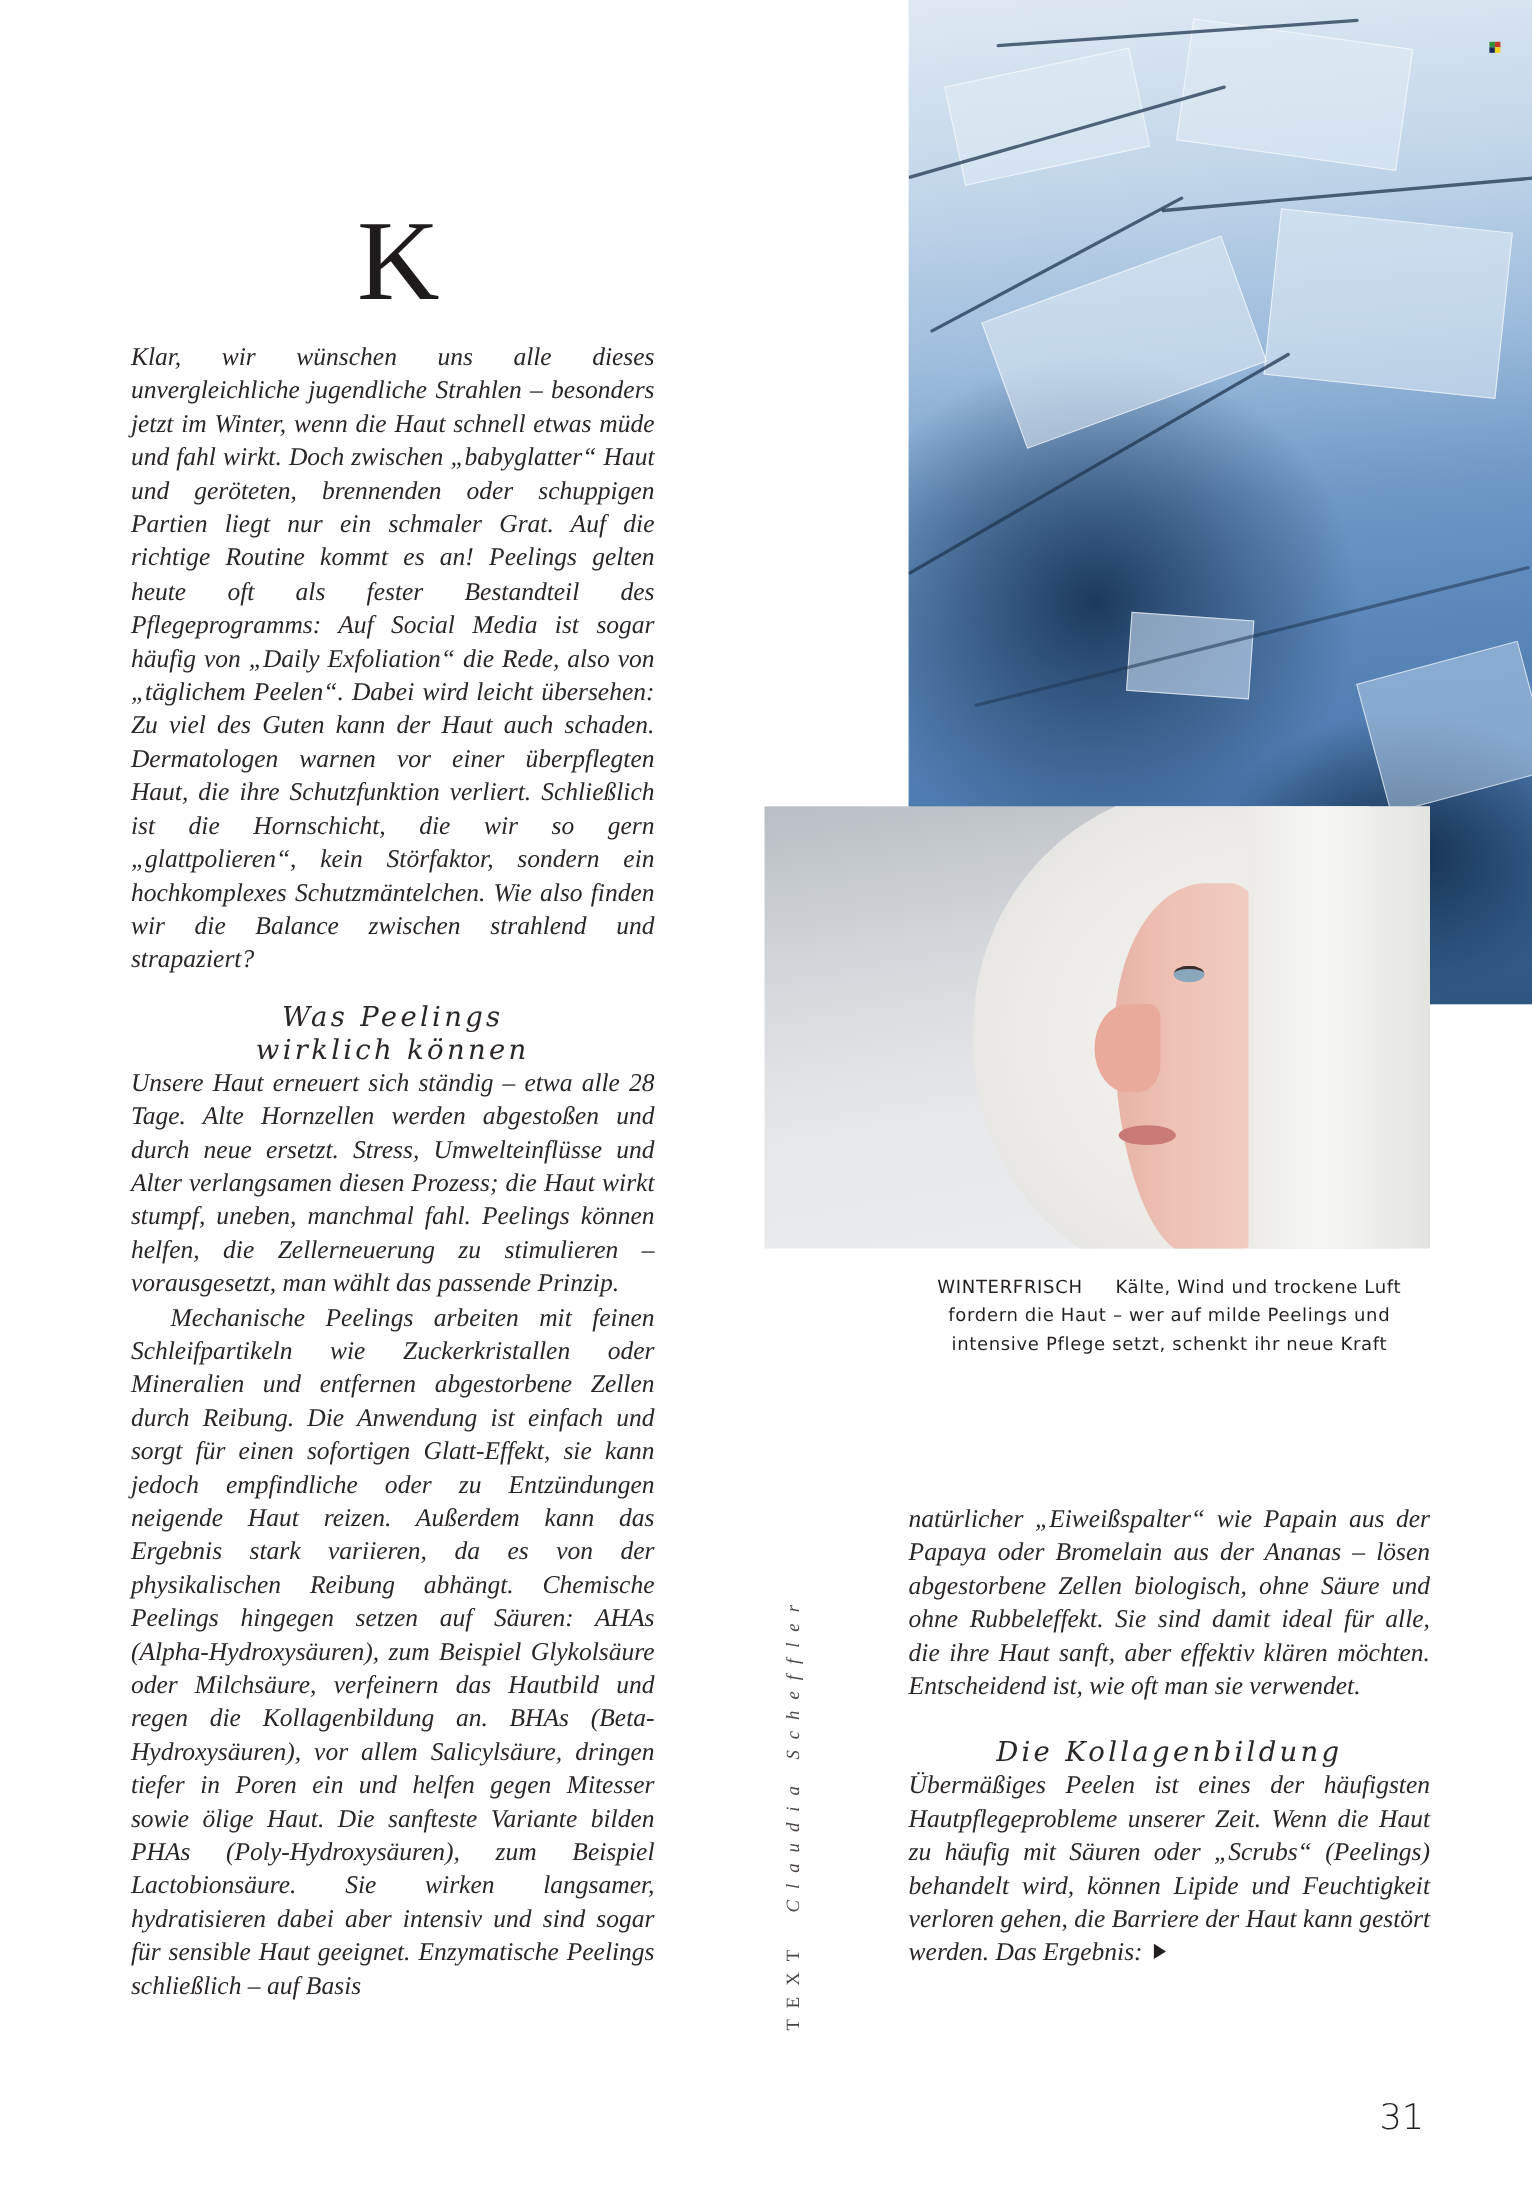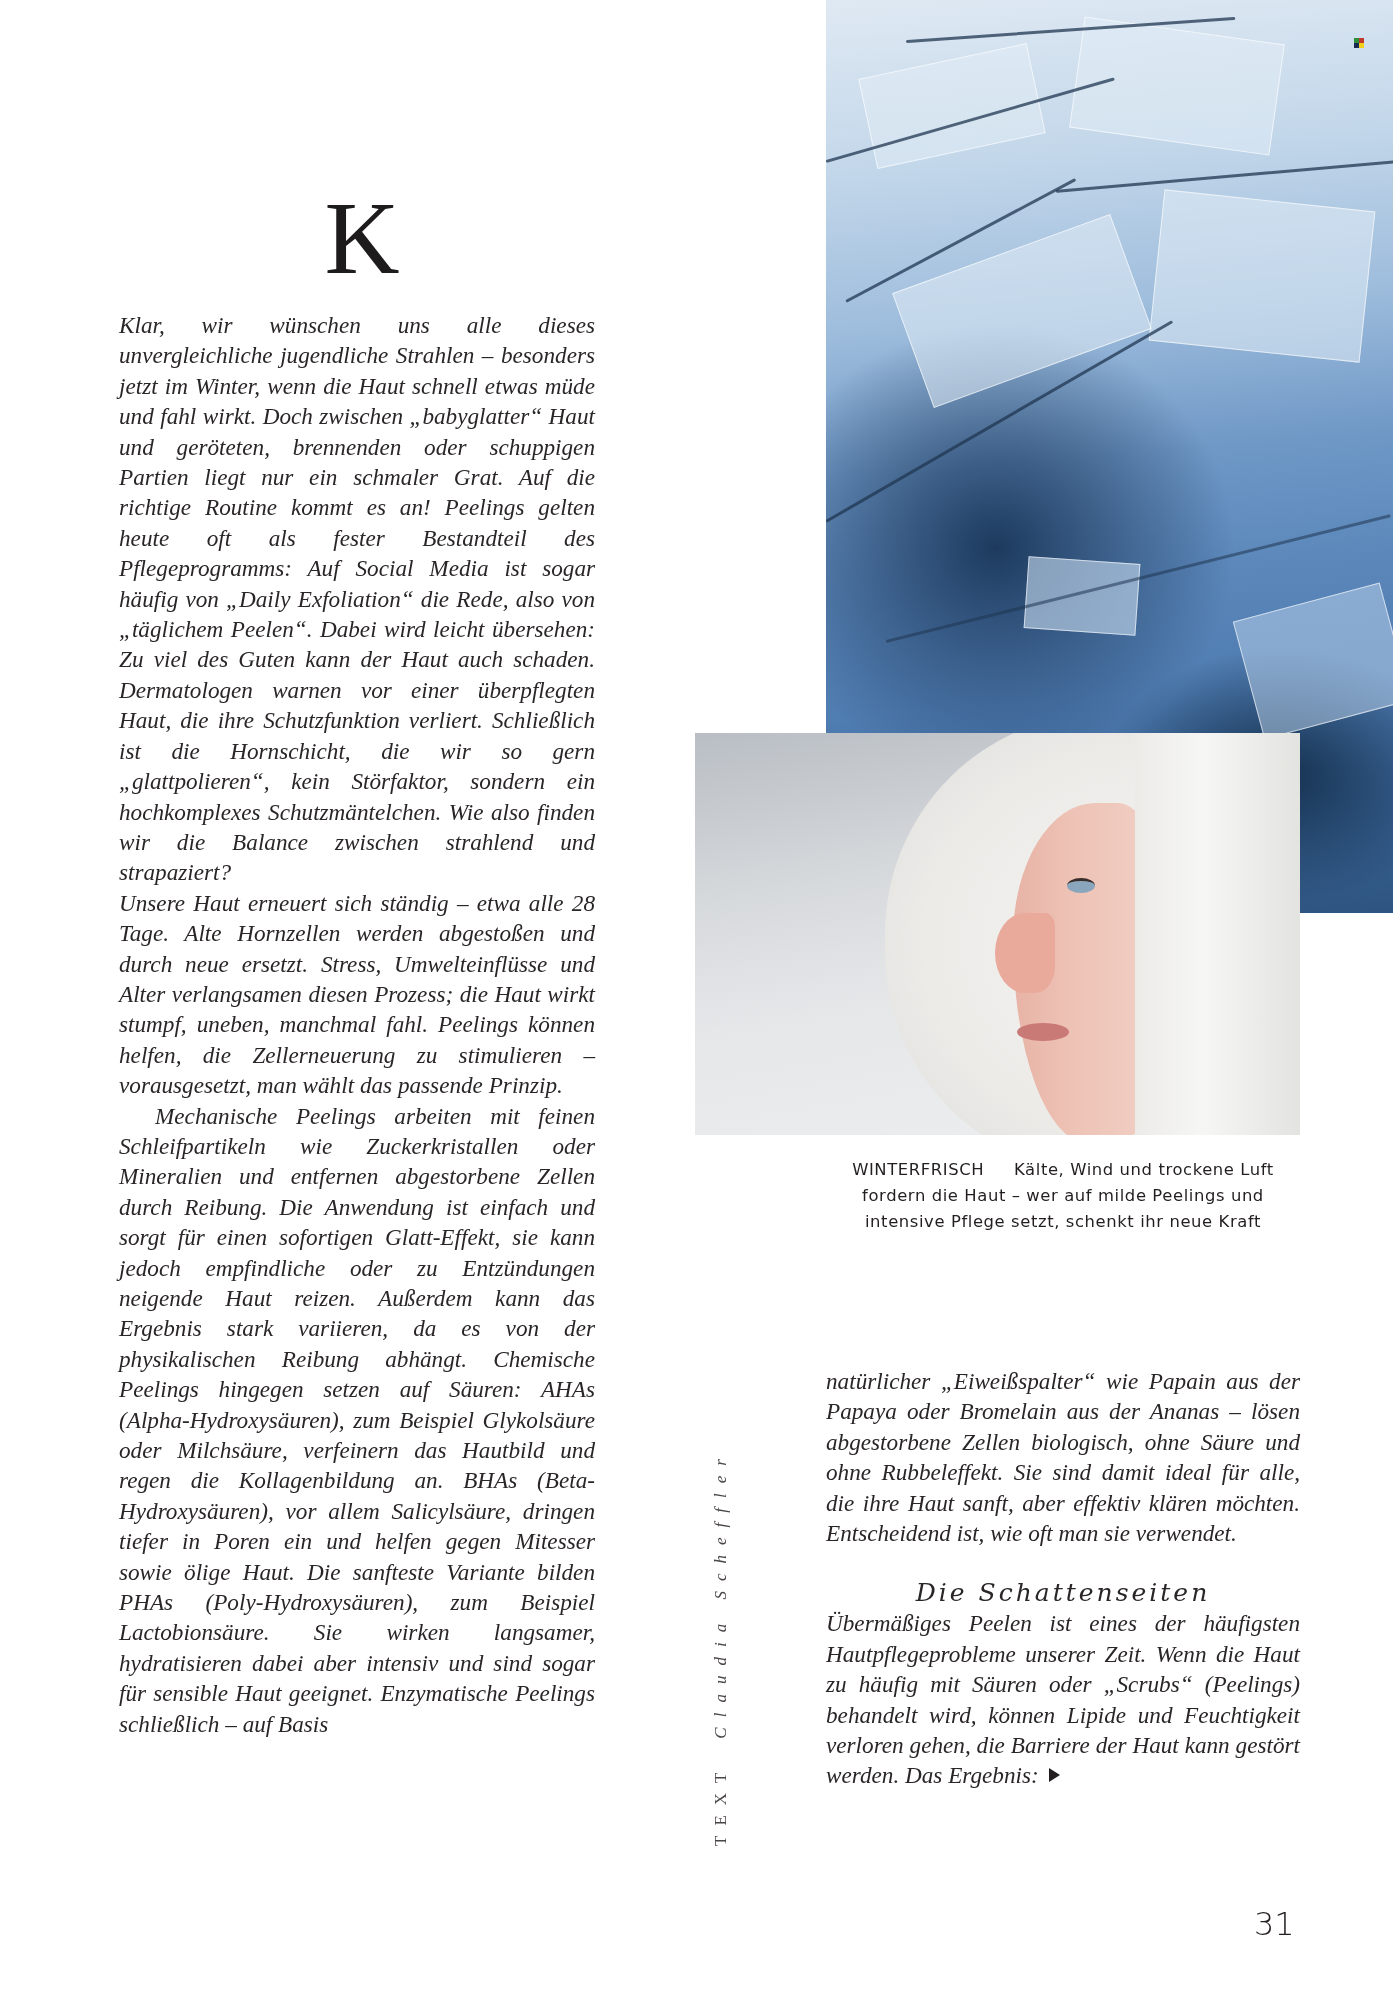--- a/index.html
+++ b/index.html
@@ -158,34 +158,38 @@
   <div class="caption">
     <span class="caption-kicker">WINTERFRISCH</span>
     <span>Kälte, Wind und trockene Luft fordern die Haut – wer auf milde Peelings und intensive Pflege setzt, schenkt ihr neue Kraft</span>
   </div>
 
   <div class="drop-cap">K</div>
 
   <div class="col col-left">
     <p>Klar, wir wünschen uns alle dieses unvergleichliche jugendliche Strahlen – besonders jetzt im Winter, wenn die Haut schnell etwas müde und fahl wirkt. Doch zwischen „babyglatter“ Haut und geröteten, brennenden oder schuppigen Partien liegt nur ein schmaler Grat. Auf die richtige Routine kommt es an! Peelings gelten heute oft als fester Bestandteil des Pflegeprogramms: Auf Social Media ist sogar häufig von „Daily Exfoliation“ die Rede, also von „täglichem Peelen“. Dabei wird leicht übersehen: Zu viel des Guten kann der Haut auch schaden. Dermatologen warnen vor einer überpflegten Haut, die ihre Schutzfunktion verliert. Schließlich ist die Hornschicht, die wir so gern „glattpolieren“, kein Störfaktor, sondern ein hochkomplexes Schutzmäntelchen. Wie also finden wir die Balance zwischen strahlend und strapaziert?</p>
 
+    <div class="subhead subhead-left">
+      <div>Was Peelings</div>
+      <div>wirklich können</div>
+    </div>
 
     <p>Unsere Haut erneuert sich ständig – etwa alle 28 Tage. Alte Hornzellen werden abgestoßen und durch neue ersetzt. Stress, Umwelteinflüsse und Alter verlangsamen diesen Prozess; die Haut wirkt stumpf, uneben, manchmal fahl. Peelings können helfen, die Zellerneuerung zu stimulieren – vorausgesetzt, man wählt das passende Prinzip.</p>
     <p class="indent">Mechanische Peelings arbeiten mit feinen Schleifpartikeln wie Zuckerkristallen oder Mineralien und entfernen abgestorbene Zellen durch Reibung. Die Anwendung ist einfach und sorgt für einen sofortigen Glatt-Effekt, sie kann jedoch empfindliche oder zu Entzündungen neigende Haut reizen. Außerdem kann das Ergebnis stark variieren, da es von der physikalischen Reibung abhängt. Chemische Peelings hingegen setzen auf Säuren: AHAs (Alpha-Hydroxysäuren), zum Beispiel Glykolsäure oder Milchsäure, verfeinern das Hautbild und regen die Kollagenbildung an. BHAs (Beta-Hydroxysäuren), vor allem Salicylsäure, dringen tiefer in Poren ein und helfen gegen Mitesser sowie ölige Haut. Die sanfteste Variante bilden PHAs (Poly-Hydroxysäuren), zum Beispiel Lactobionsäure. Sie wirken langsamer, hydratisieren dabei aber intensiv und sind sogar für sensible Haut geeignet. Enzymatische Peelings schließlich – auf Basis</p>
   </div>
 
   <div class="byline">
     <span>TEXT</span>
     <span class="byline-author">Claudia Scheffler</span>
   </div>
 
   <div class="col col-right">
     <p>natürlicher „Eiweißspalter“ wie Papain aus der Papaya oder Bromelain aus der Ananas – lösen abgestorbene Zellen biologisch, ohne Säure und ohne Rubbeleffekt. Sie sind damit ideal für alle, die ihre Haut sanft, aber effektiv klären möchten. Entscheidend ist, wie oft man sie verwendet.</p>
 
     <div class="subhead subhead-right">
-      <div>Die Schattenseiten</div>
+      <div>Die Kollagenbildung</div>
     </div>
 
     <p><span>Übermäßiges Peelen ist eines der häufigsten Hautpflegeprobleme unserer Zeit. Wenn die Haut zu häufig mit Säuren oder „Scrubs“ (Peelings) behandelt wird, können Lipide und Feuchtigkeit verloren gehen, die Barriere der Haut kann gestört werden. Das Ergebnis:</span><span class="continue-arrow"></span></p>
   </div>
 
   <div class="page-number">31</div>
 </div>
 
 </body></html>

